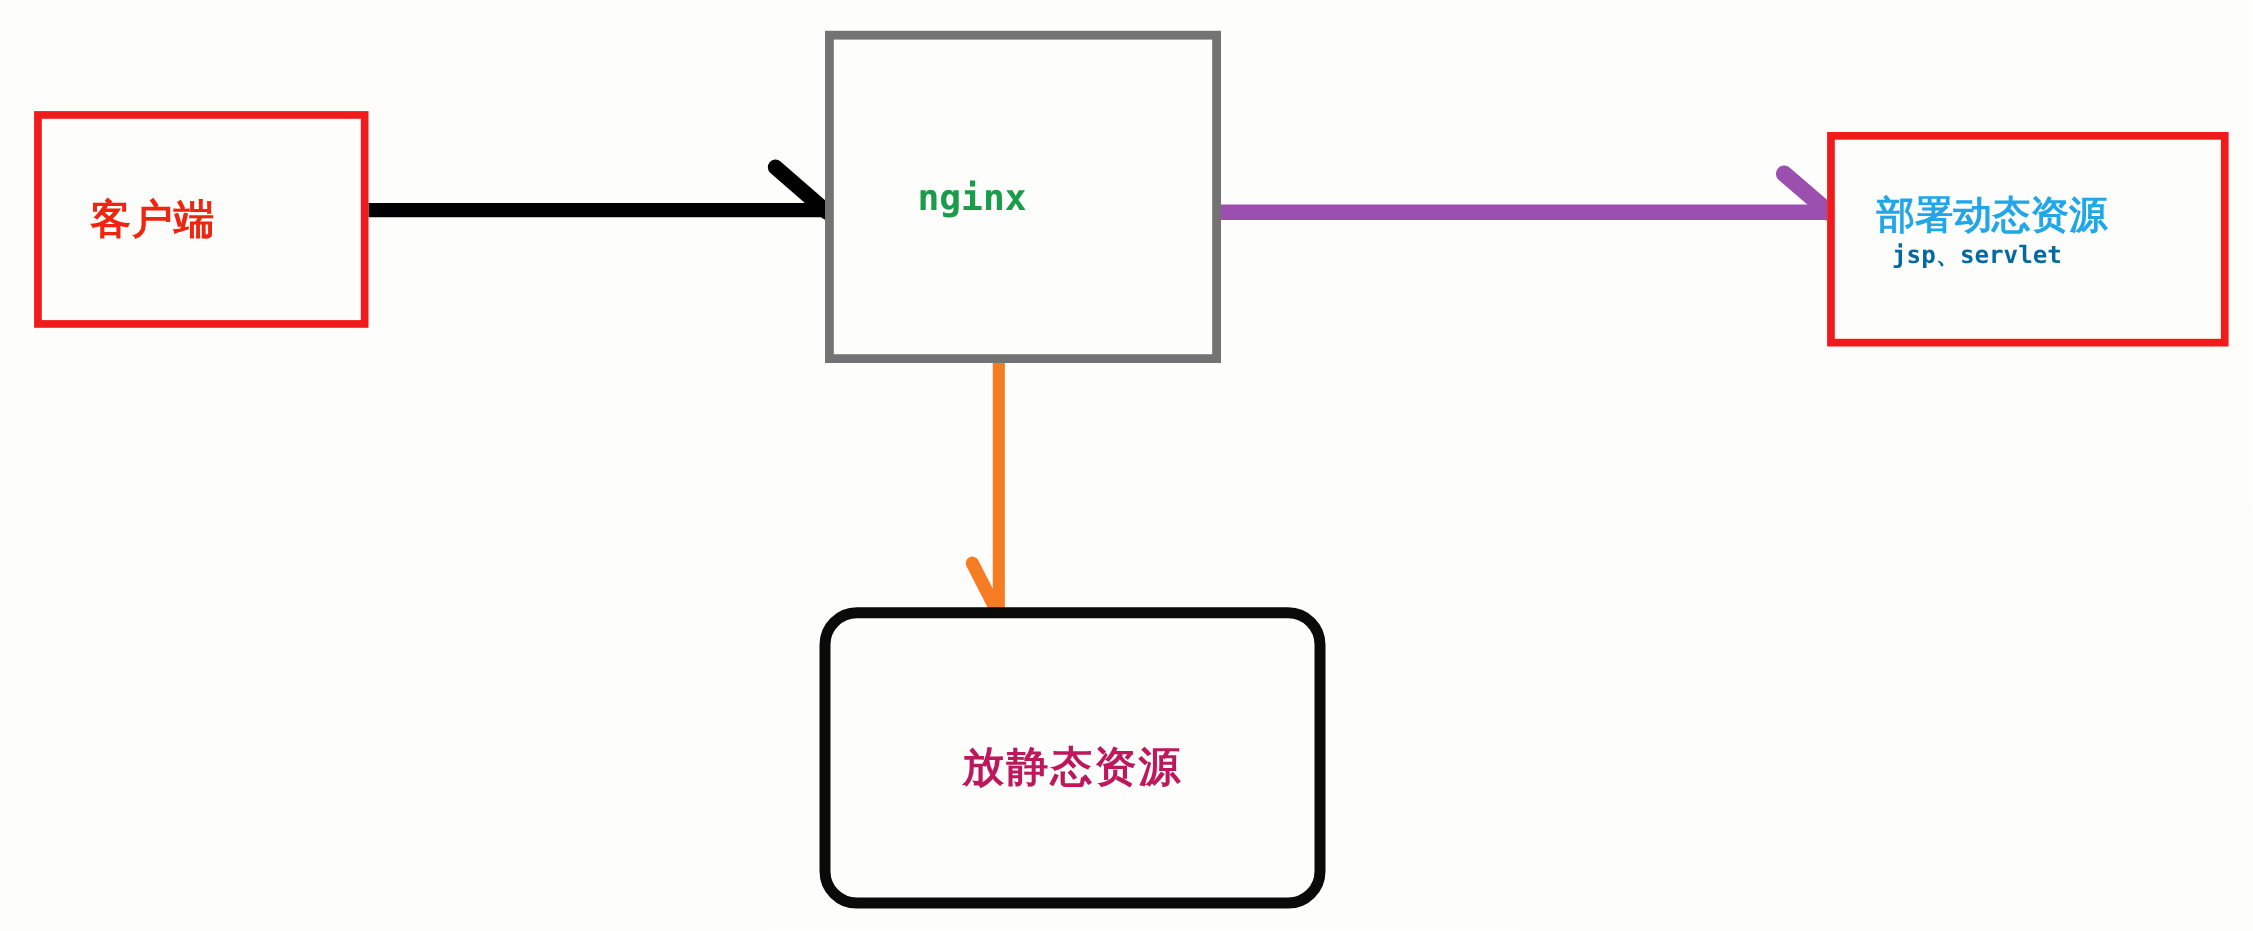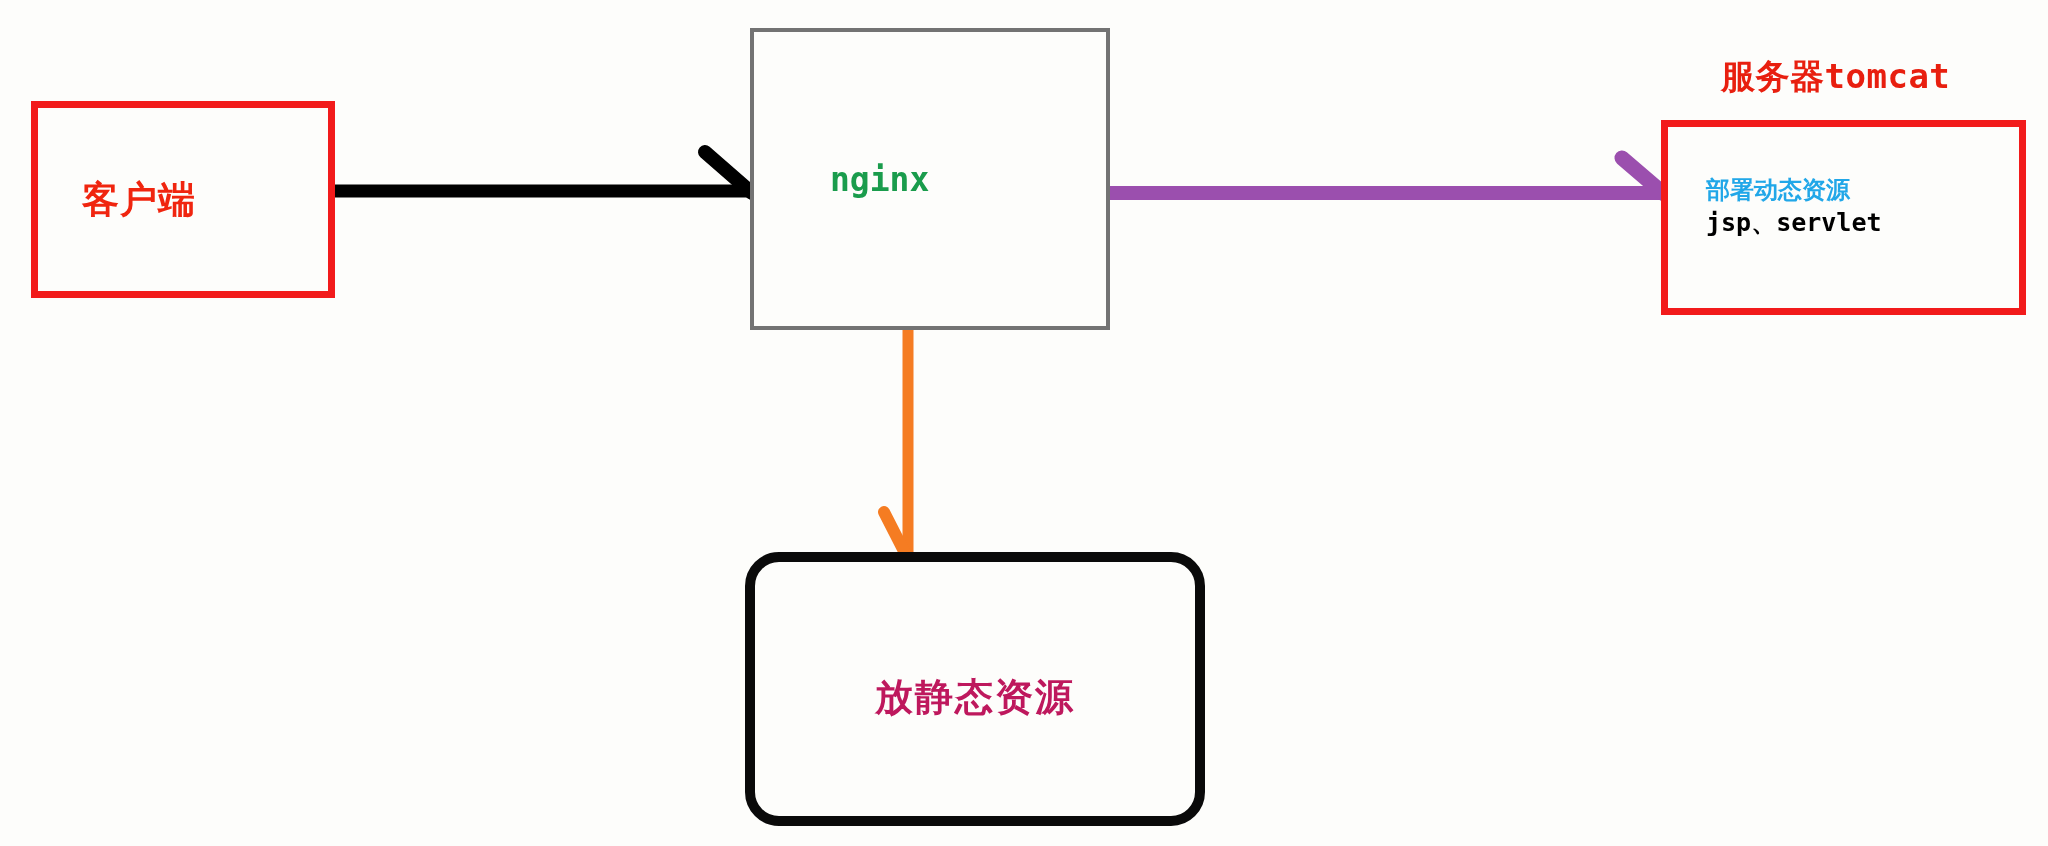--- a/index.html
+++ b/index.html
@@ -46,21 +46,21 @@
     font-family: "DejaVu Sans", "Liberation Sans", sans-serif;
     white-space: nowrap;
     letter-spacing: 1px;
   }
 
   .node-nginx {
     left: 750px;
     top: 28px;
     width: 360px;
     height: 302px;
-    border: 4px solid #737373;
+    border: 8px solid #737373;
   }
   .node-nginx .node-label {
     position: absolute;
     left: 76px;
     top: 50%;
     transform: translateY(-50%);
     color: #1a9c4c;
     font-size: 33px;
     font-weight: 700;
     font-family: "DejaVu Sans Mono", "Liberation Mono", monospace;
@@ -88,34 +88,35 @@
   .tomcat-caption .mono-part {
     font-family: "DejaVu Sans Mono", "Liberation Mono", monospace;
   }
   .tomcat-lines {
     position: absolute;
     left: 38px;
     top: 50px;
   }
   .tomcat-line1 {
     color: #21a7e8;
-    font-size: 24px;
+    font-size: 35px;
     font-weight: 700;
     font-family: "DejaVu Sans", "Liberation Sans", sans-serif;
     white-space: nowrap;
     line-height: 1.12;
   }
   .tomcat-line2 {
-    color: #000000;
-    font-size: 25px;
+    color: #0369a1;
+    font-size: 22px;
     font-weight: 700;
     font-family: "DejaVu Sans Mono", "Liberation Mono", monospace;
     white-space: nowrap;
     line-height: 1.2;
     margin-top: 4px;
+    margin-left: 14px;
   }
 
   .node-static {
     left: 745px;
     top: 552px;
     width: 460px;
     height: 274px;
     border: 10px solid #0a0a0a;
     border-radius: 34px;
   }
@@ -167,21 +168,20 @@
   </svg>
 
   <div class="node node-client">
     <span class="node-label">客户端</span>
   </div>
 
   <div class="node node-nginx">
     <span class="node-label">nginx</span>
   </div>
 
-  <div class="tomcat-caption"><span>服务器</span><span class="mono-part">tomcat</span></div>
 
   <div class="node node-tomcat">
     <div class="tomcat-lines">
       <div class="tomcat-line1">部署动态资源</div>
       <div class="tomcat-line2">jsp、servlet</div>
     </div>
   </div>
 
   <div class="node node-static">
     <span class="node-label">放静态资源</span>

